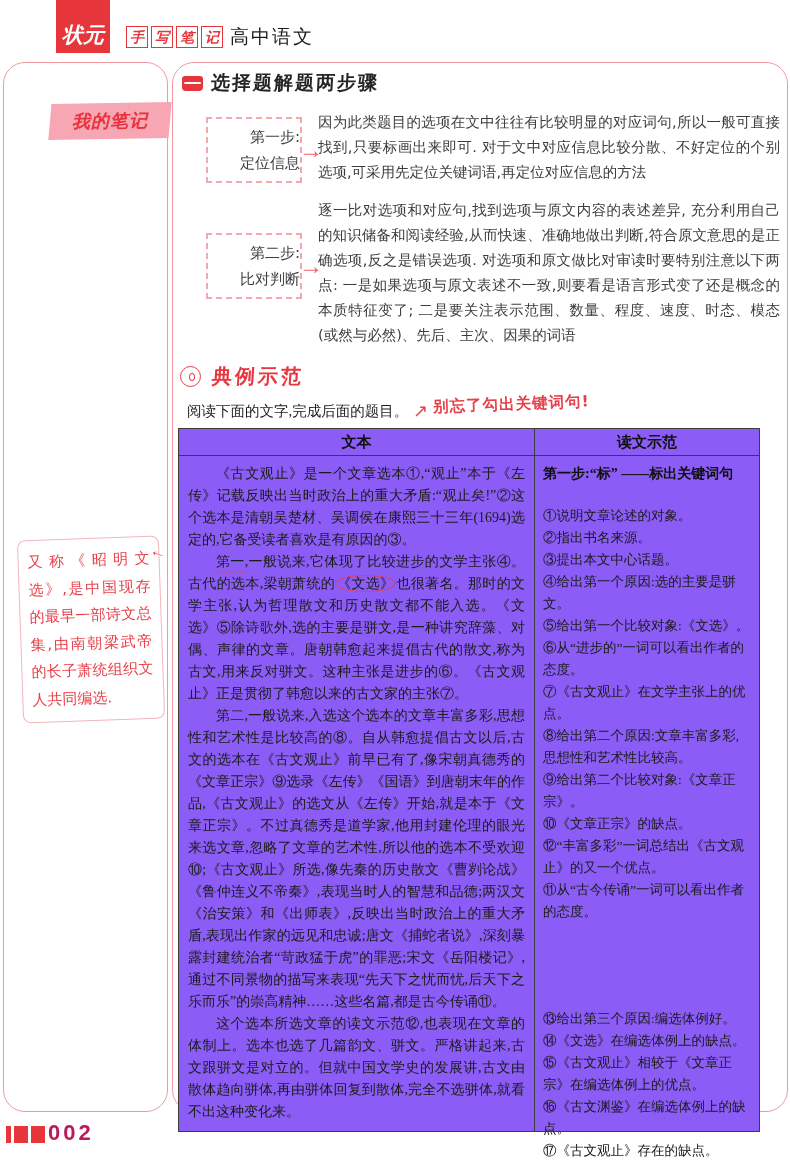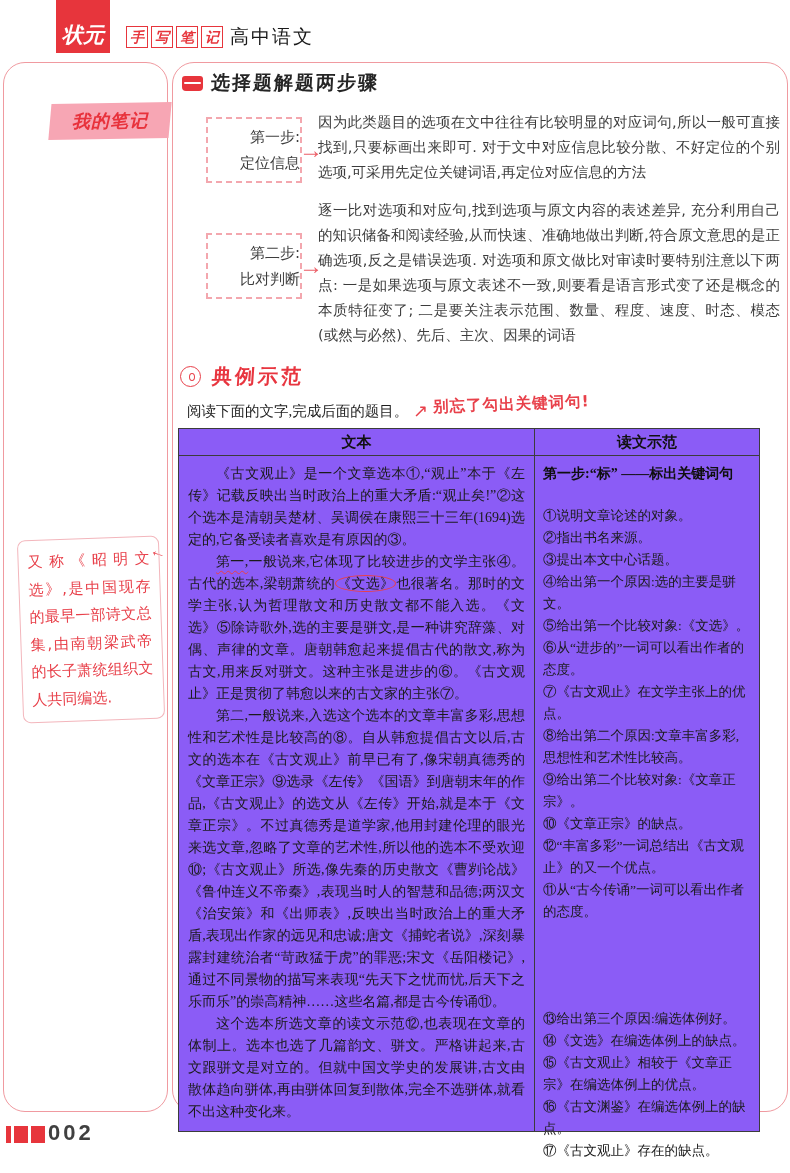--- a/index.html
+++ b/index.html
@@ -97,21 +97,21 @@
   .circle { border:1.3px solid #e8404a; border-radius:50%; padding:0 1px; }
 
   .demo-head { font:bold 14px/24px "Liberation Serif", serif; color:#0f0f0f; margin-bottom:19px; }
   .di { font:13.5px/22px "Liberation Serif", serif; color:#1b1b1b; text-align:left; }
   .demo-part2 { position:absolute; top:536px; left:8px; right:8px;margin-top:16px; }
 
   
   .pg-marker { position:absolute; left:6px; top:1126px; display:flex; gap:3px; align-items:center; }
   .pg-marker i { display:block; background:#e7353c; height:17px; }
   .pg-bar { width:5px; } .pg-sq { width:14px; }
-  .pg-num { position:absolute; left:48px; top:1120px; color:#404040;
+  .pg-num { position:absolute; left:48px; top:1120px; color:#be185d;
     font:bold 22px/26px "Liberation Sans", sans-serif; letter-spacing:3px; }
 </style>
 </head>
 <body>
 
 <div class="page">
 
   <div class="logo-block">状元</div>
   <div class="logo-boxes" id="logo-boxes">
       <span>手</span>

